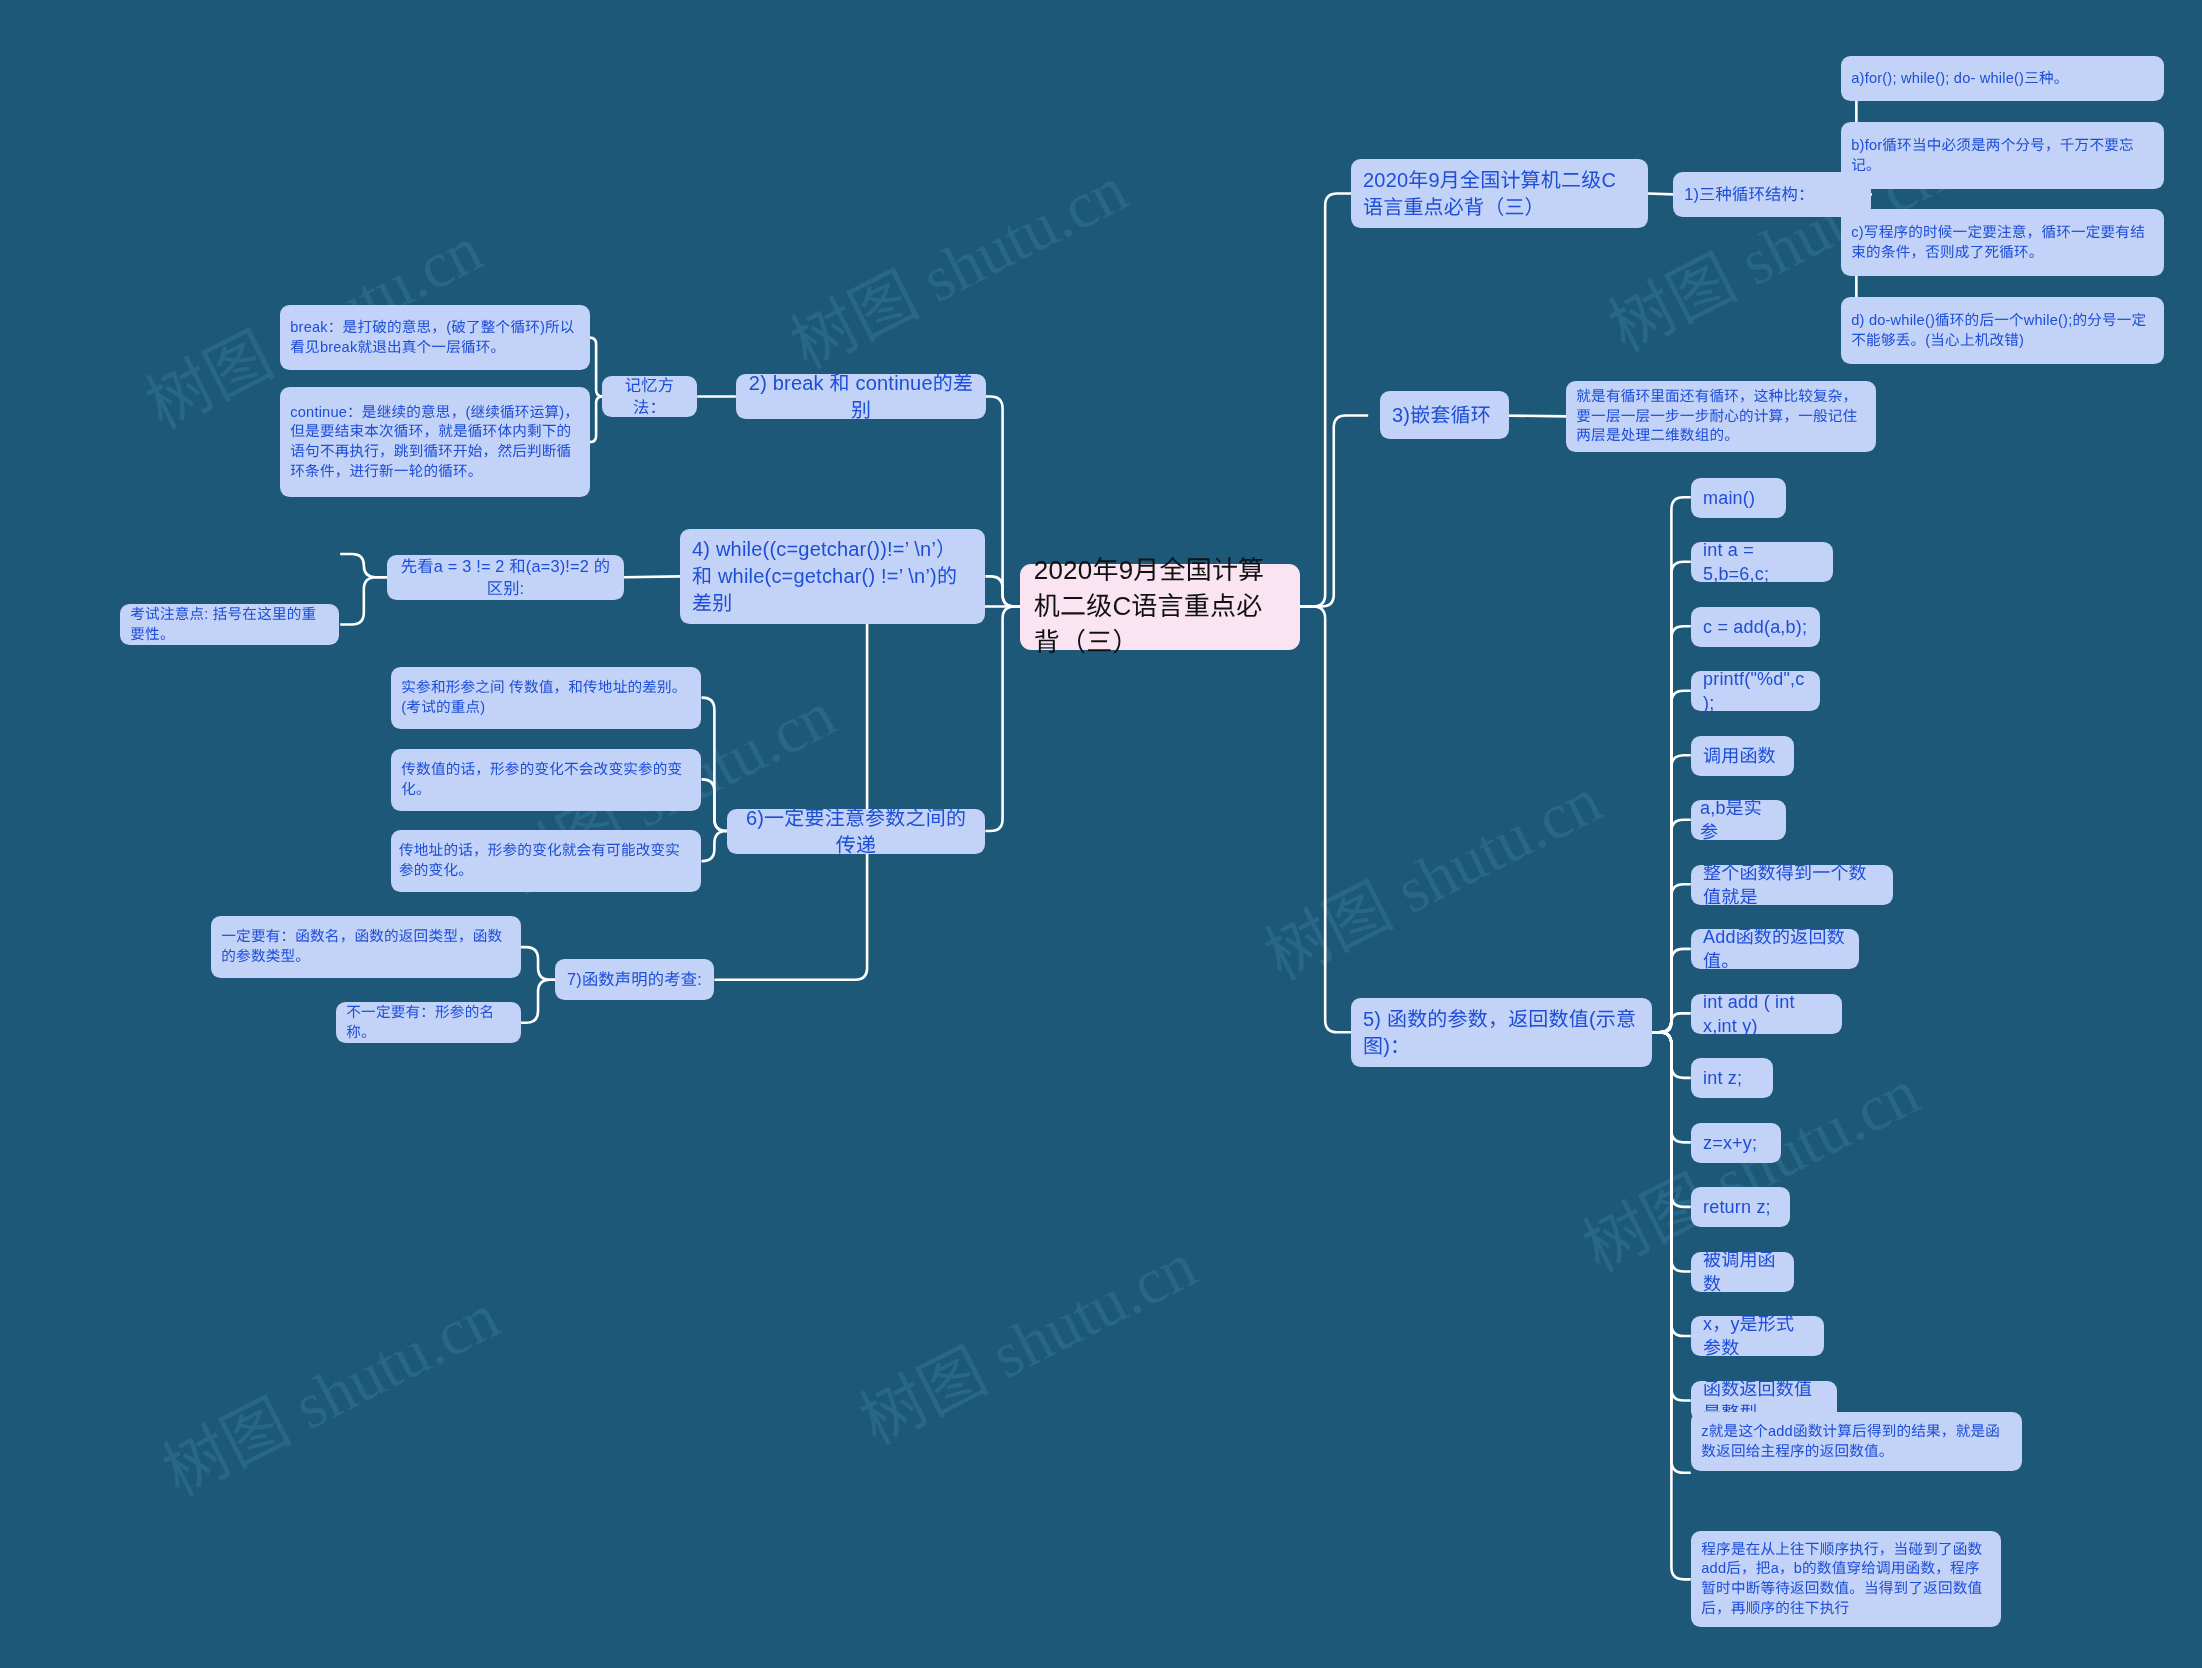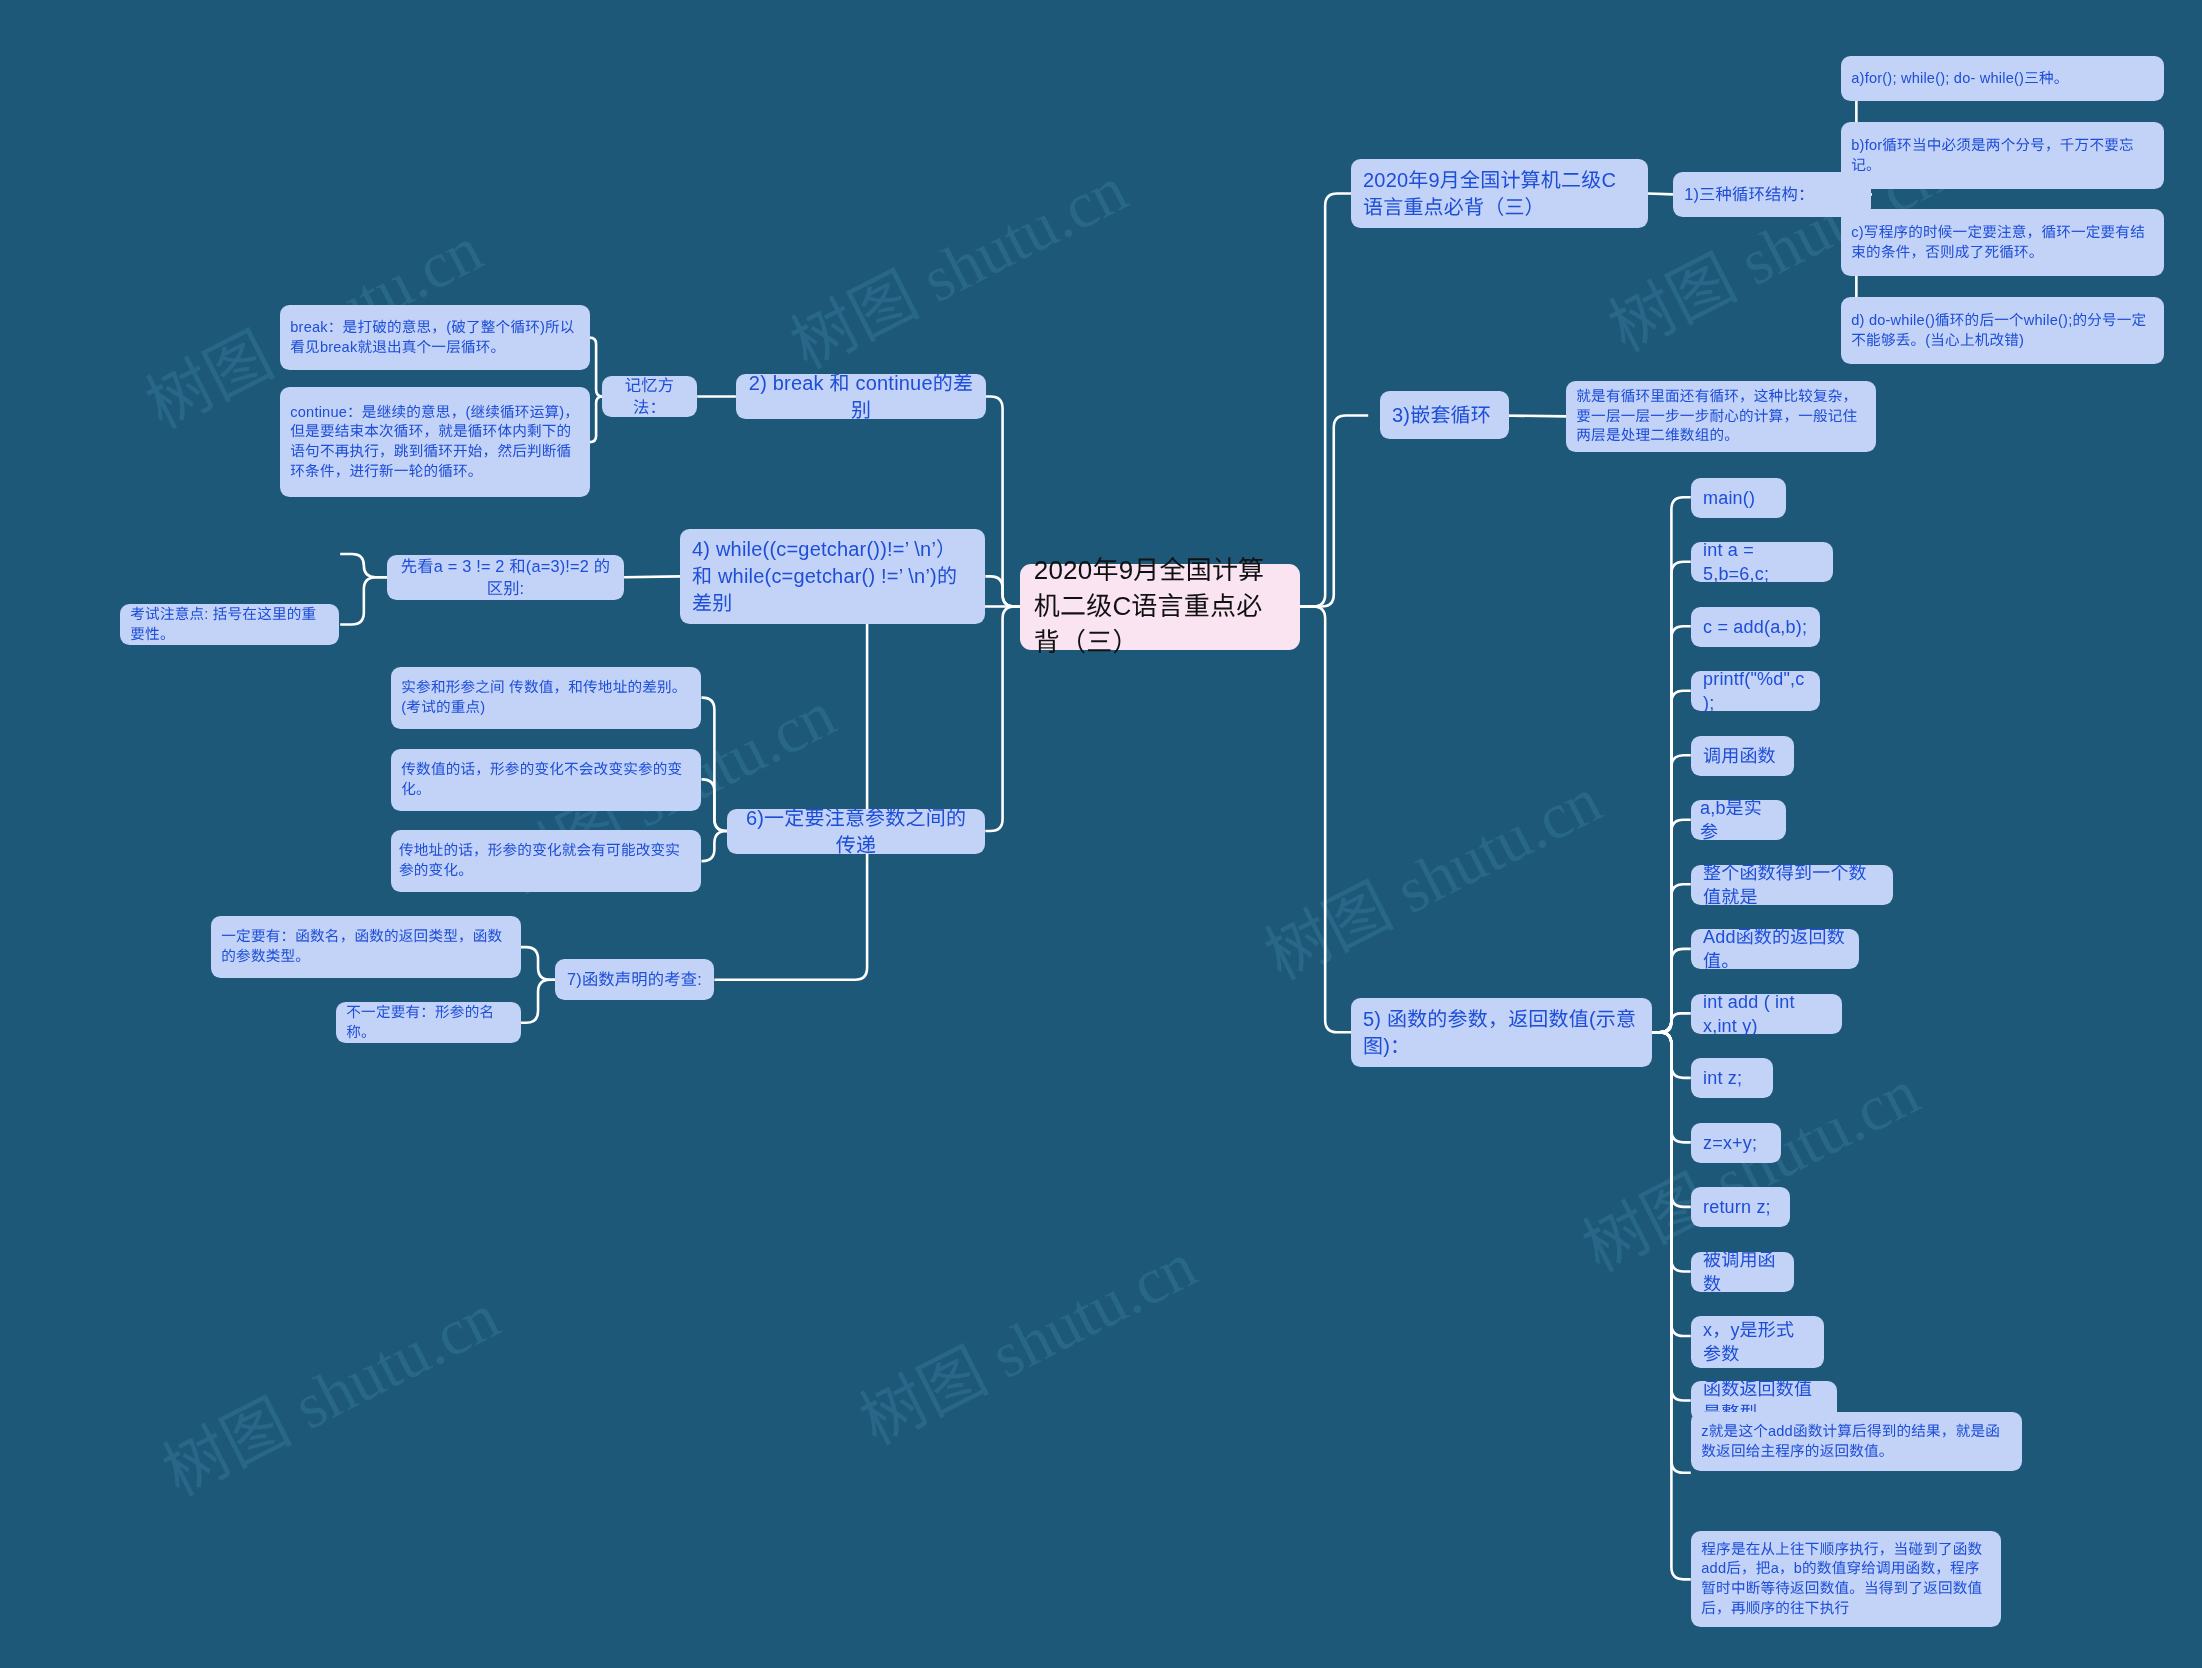--- a/index.html
+++ b/index.html
@@ -171,21 +171,21 @@
     </div>
     <div class="node code" style="left: 1691px; top: 1123px; width: 90px; height: 40px;">
       <span>z=x+y;</span>
     </div>
     <div class="node code" style="left: 1691px; top: 1187px; width: 99px; height: 40px;">
       <span>return z;</span>
     </div>
     <div class="node code" style="left: 1691px; top: 1252px; width: 103px; height: 40px;">
       <span>被调用函数</span>
     </div>
-    <div class="node code" style="left: 1691px; top: 1316px; width: 133px; height: 52px;">
+    <div class="node code" style="left: 1691px; top: 1316px; width: 133px; height: 40px;">
       <span>x，y是形式参数</span>
     </div>
     <div class="node code" style="left: 1691px; top: 1381px; width: 146px; height: 40px;">
       <span>函数返回数值是整型</span>
     </div>
     <div class="node lvl3" style="left: 1691px; top: 1412px; width: 331px; height: 59px;">
       <span>z就是这个add函数计算后得到的结果，就是函数返回给主程序的返回数值。</span>
     </div>
     <div class="node lvl3" style="left: 1691px; top: 1531px; width: 310px; height: 96px;">
       <span>程序是在从上往下顺序执行，当碰到了函数add后，把a，b的数值穿给调用函数，程序暂时中断等待返回数值。当得到了返回数值后，再顺序的往下执行</span>

